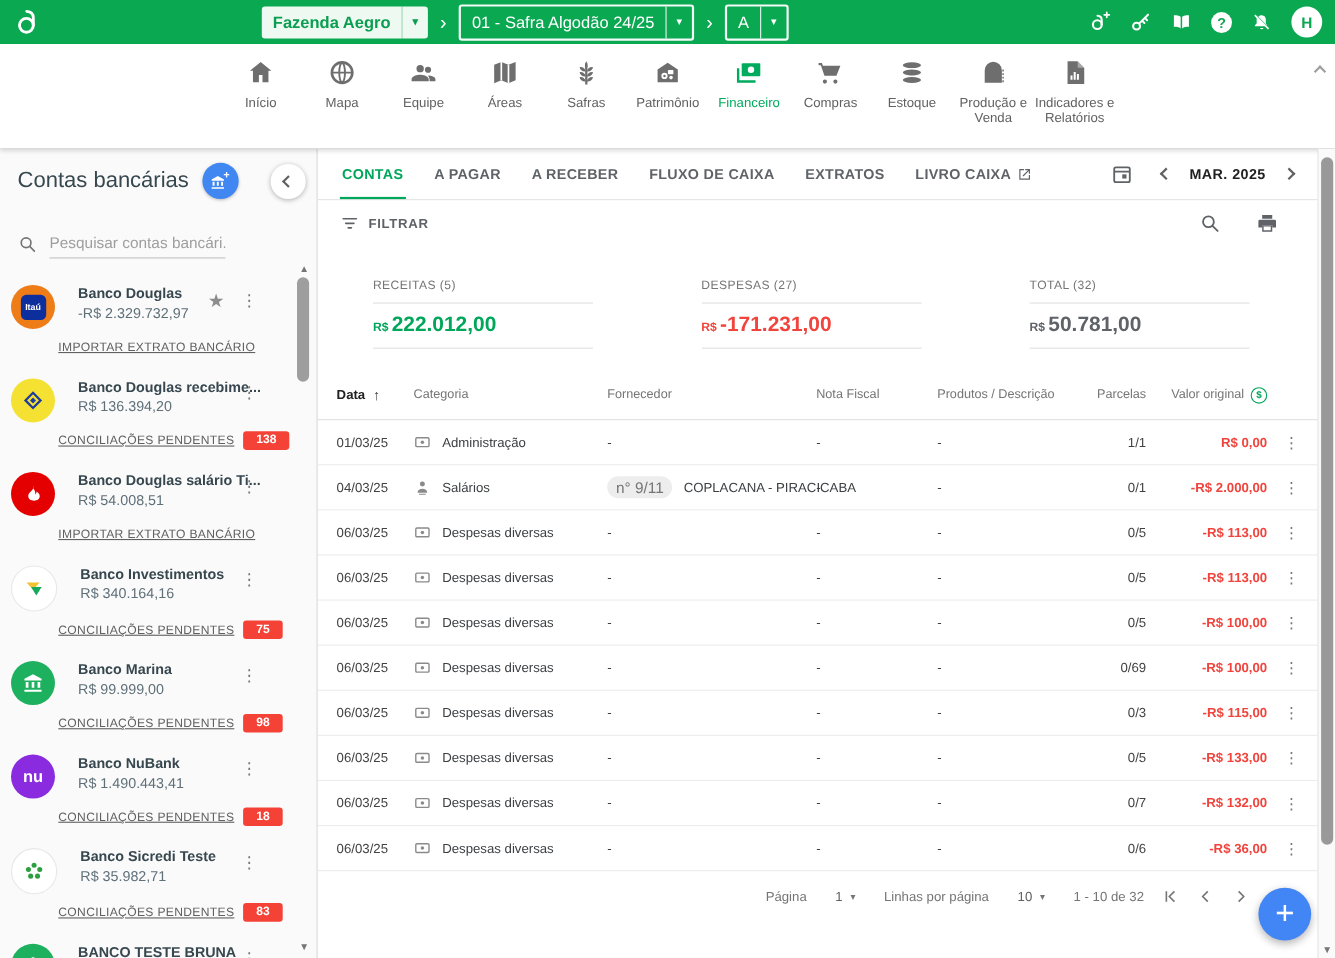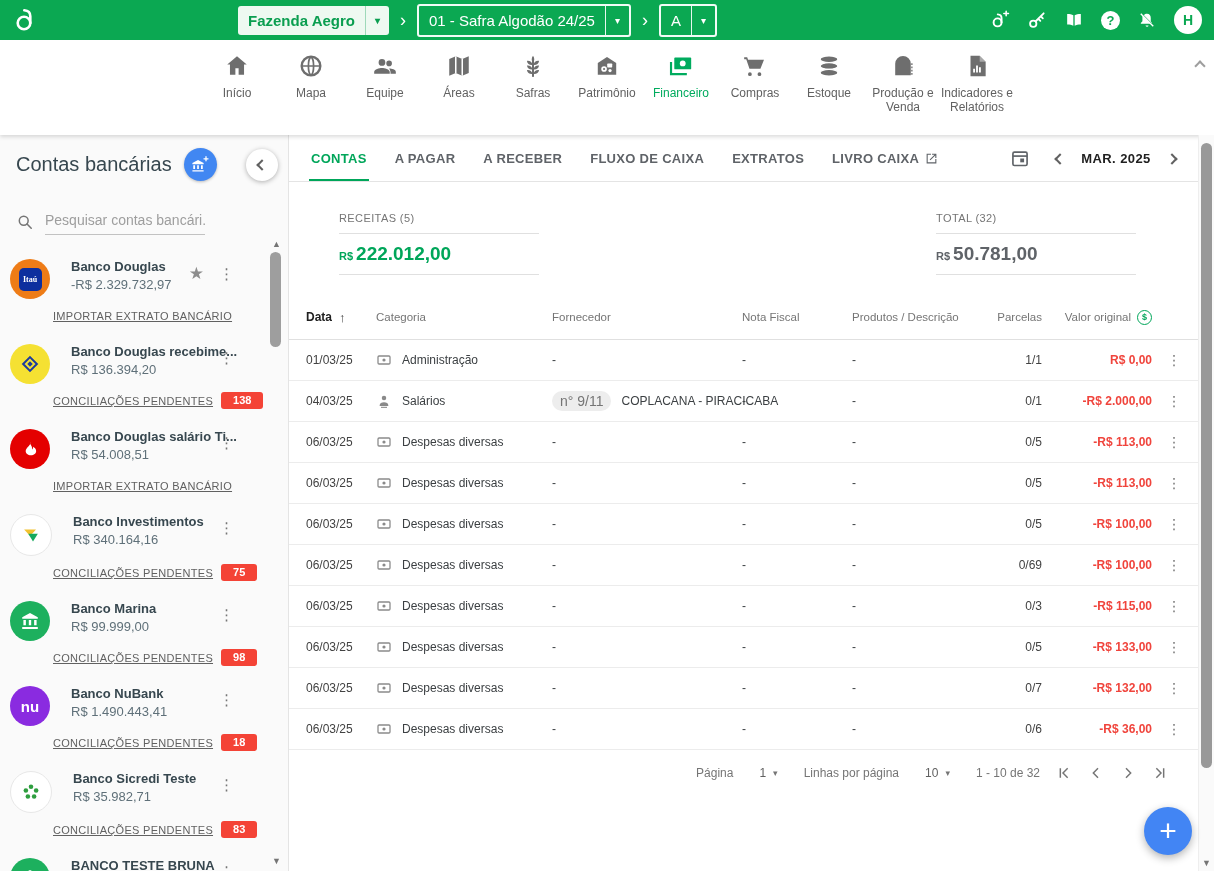--- a/index.html
+++ b/index.html
@@ -46,21 +46,21 @@
   .search-row{display:flex;align-items:center;gap:11px;margin:27px 16px 0 16px;}
   .search-ic{width:18px;height:18px;color:#757575;}
   .search-input{width:160px;border:none;border-bottom:1px solid #c2c2c2;background:transparent;font-size:14px;padding:4px 0 6px;color:#424242;outline:none;font-family:inherit;}
   .search-input::placeholder{color:#9e9e9e;}
   .account-list{margin-top:24px;}
   .account{padding:0 54px 0 10px;margin-bottom:21px;cursor:pointer;}
   .account-main{display:flex;align-items:flex-start;}
   .logo{width:40px;height:40px;border-radius:50%;flex:none;display:flex;align-items:center;justify-content:center;overflow:hidden;}
   .logo-svg2{width:22px;height:22px;}
   .logo.itau{background:#EE7C17;}
-  .itau .logo-text{background:#0d2f9e;width:23px;height:23px;border-radius:5px;color:#fff;font-size:8px;font-weight:700;display:flex;align-items:center;justify-content:center;font-family:Liberation Serif, serif;}
+  .itau .logo-text{background:#0d2f9e;width:23px;height:23px;border-radius:5px;color:#fff;font-size:8px;font-weight:700;display:flex;align-items:center;justify-content:center;}
   .logo.bb{background:#F5E132;color:#1c3b9e;}
   .logo.santander{background:#E40000;color:#fff;}
   .logo.invest{background:#fff;border:1px solid #e8e8e8;}
   .logo.marina{background:#1DB05E;color:#fff;}
   .logo.nubank{background:#8A2BE0;color:#fff;}
   .nubank .logo-text{font-size:15px;font-weight:700;}
   .logo.sicredi{background:#fff;border:1px solid #e8e8e8;color:#2e9e3f;}
   .acct-info{margin-left:21px;min-width:0;}
   .acct-name{font-size:13px;font-weight:700;color:#37474f;white-space:nowrap;}
   .acct-balance{margin-top:3px;font-size:13px;color:#5f7079;}
@@ -650,30 +650,50 @@
       <div class="period-nav">
         <svg class="cal-ic">
             <use href="#calendar-icon"></use>
           </svg>
         <span class="pchev"><i class="chev left"></i></span>
         <span class="period">MAR. 2025</span>
         <span class="pchev r"><i class="chev right"></i></span>
       </div>
     </div>
 
+    <div class="filter-row">
+      <div class="filter-btn">
+        <svg>
+            <use href="#filter-icon"></use>
+          </svg>
+        <span>FILTRAR</span>
+      </div>
+      <svg class="action-ic search2">
+          <use href="#search-icon"></use>
+        </svg>
+      <svg class="action-ic print-ic">
+          <use href="#print-icon"></use>
+        </svg>
+    </div>
 
     <div class="summary-row">
 
         <div class="summary-cell">
           <div class="summary-label">RECEITAS (5)</div>
           <div class="summary-value income">
             <span class="currency">R$</span><span class="amount">222.012,00</span>
           </div>
         </div>
 
+        <div class="summary-cell">
+          <div class="summary-label">DESPESAS (27)</div>
+          <div class="summary-value expense">
+            <span class="currency">R$</span><span class="amount">-171.231,00</span>
+          </div>
+        </div>
 
         <div class="summary-cell">
           <div class="summary-label">TOTAL (32)</div>
           <div class="summary-value total">
             <span class="currency">R$</span><span class="amount">50.781,00</span>
           </div>
         </div>
 
     </div>
 

